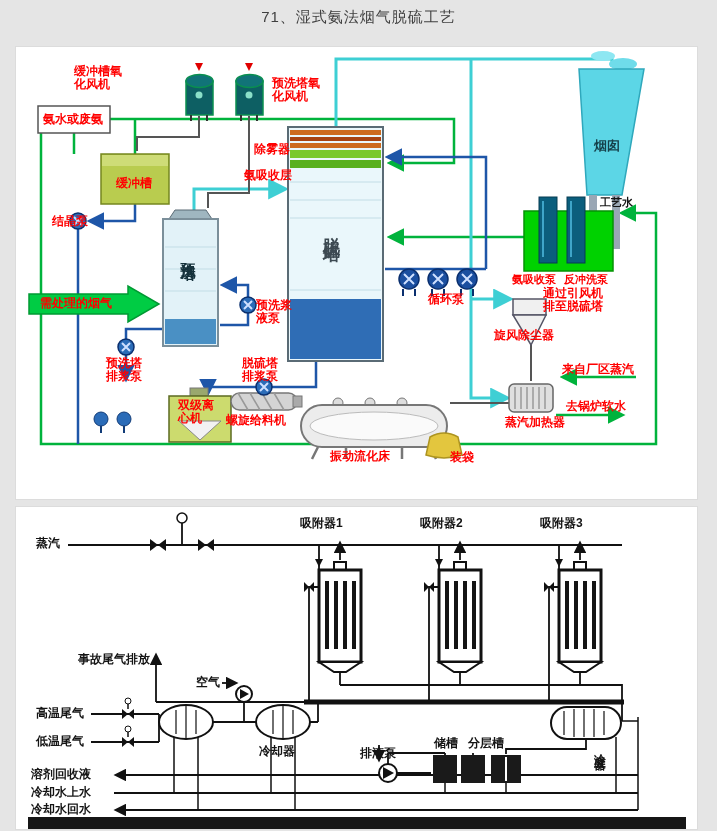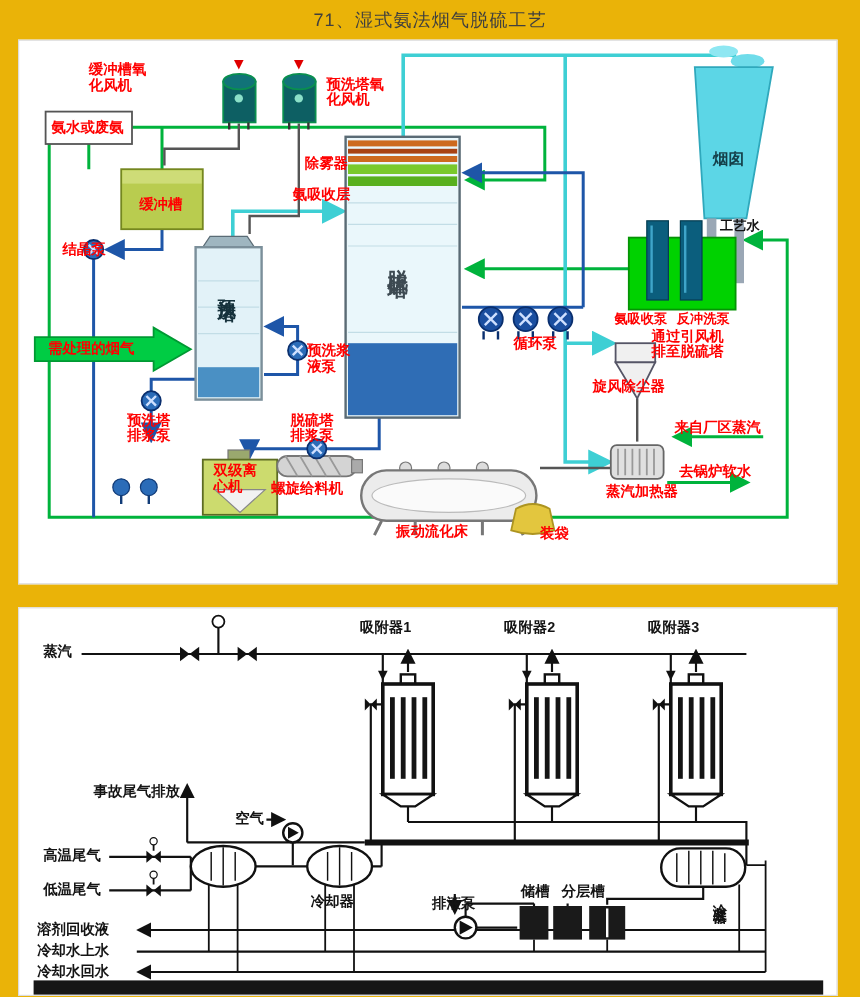--- a/index.html
+++ b/index.html
@@ -1,22 +1,22 @@
 <!DOCTYPE html>
 <html><head>
 <meta charset="utf-8">
 <style>
   html,body{margin:0;padding:0;background:#ffffff;}
-  .page{position:relative;width:717px;height:831px;background:#eab308;overflow:hidden;
+  .page{position:relative;width:717px;height:831px;background:#e5e5e5;overflow:hidden;
         font-family:"Liberation Sans",sans-serif;}
   .sec-title{position:absolute;left:0;width:717px;text-align:center;
         font-size:15px;color:#3f3f3f;letter-spacing:1px;}
   .canvas{position:absolute;left:15px;width:683px;background:#fff;
         border:1px solid #dcdcdc;box-sizing:border-box;}
-  #d1{top:33px;height:454px;}
+  #d1{top:46px;height:454px;}
   #d2{top:506px;height:324px;}
   .canvas svg{position:absolute;left:0;top:0;}
   .lb{position:absolute;font-weight:bold;font-size:12px;line-height:13px;
       color:#f00;white-space:pre-line;z-index:5;}
   .lb.black{color:#141414;}
   .lb.s11{font-size:11px;line-height:12px;}
   .lb.vert{writing-mode:vertical-rl;text-orientation:upright;letter-spacing:3px;}
   .lb.tower{font-size:17px;color:#3d4a52;letter-spacing:4px;}
   .lb.ptower{font-size:15px;color:#16323c;letter-spacing:2px;}
   .lb.chim{font-size:13px;color:#15404a;}

